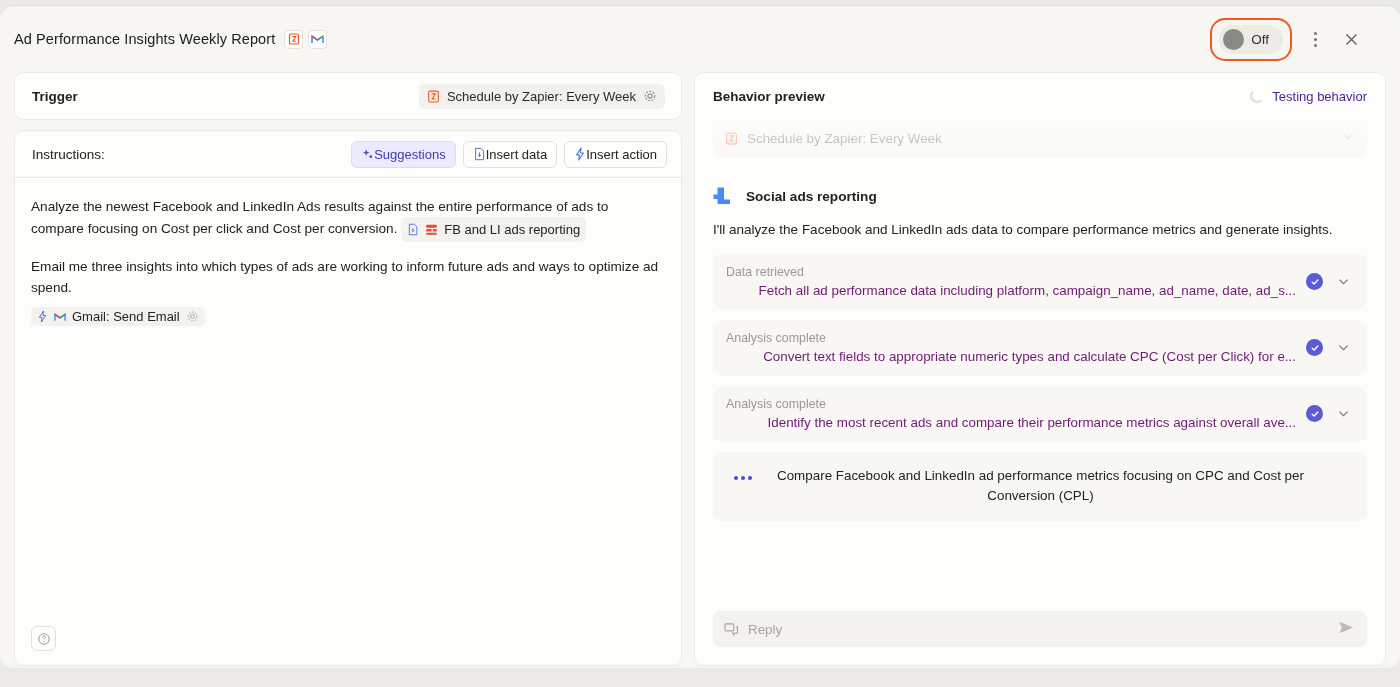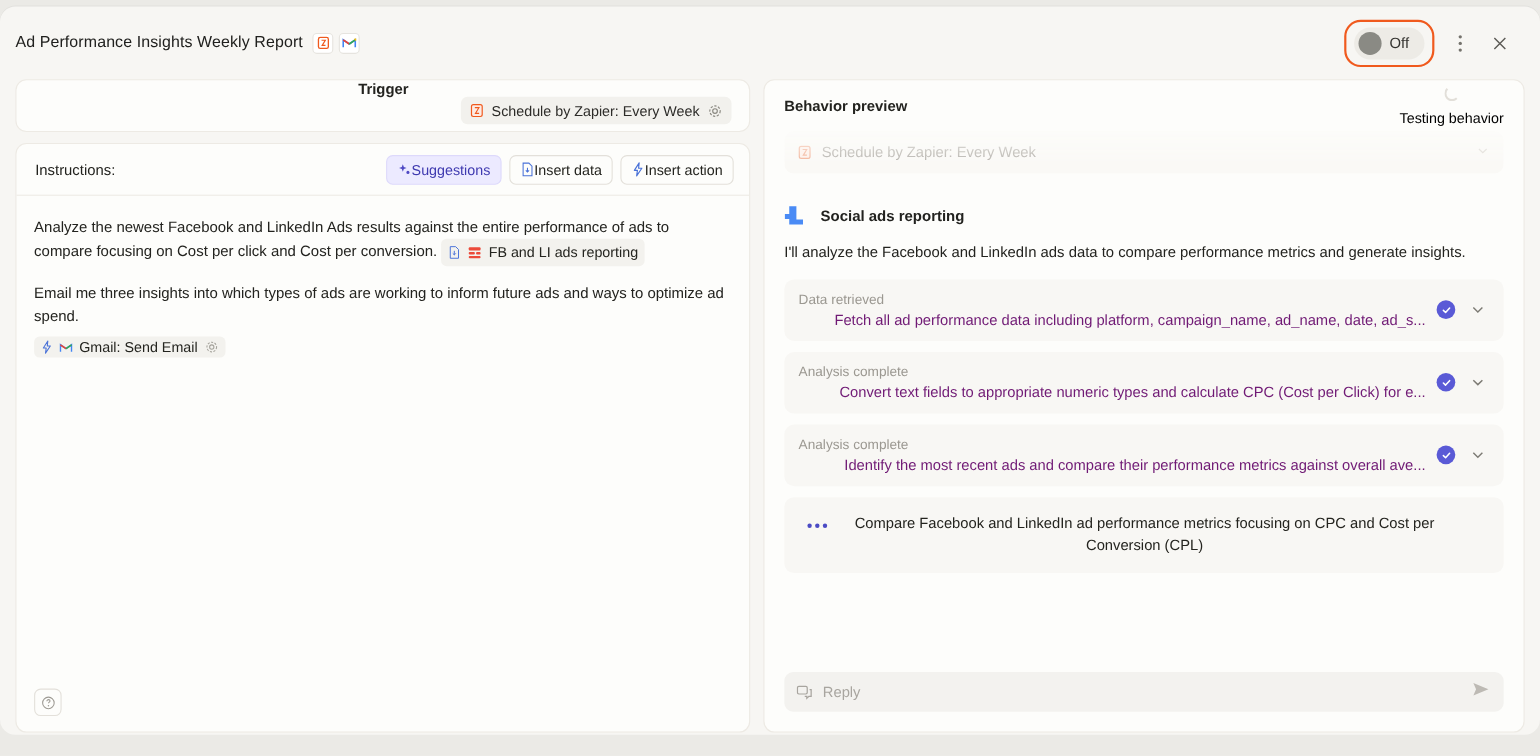--- a/index.html
+++ b/index.html
@@ -17,21 +17,21 @@
     background: #f7f6f3;
     border-radius: 14px;
     box-shadow: 0 -1px 0 rgba(0,0,0,0.04);
     overflow: hidden;
   }
 
   
   .hdr {
     height: 66px;
     display: flex; align-items: center;
-    padding: 0 22px 0 14px;
+    padding: 0 34px 0 14px;
     justify-content: space-between;
   }
   .hdr-title {
     font-size: 14.5px; color: #20201e; font-weight: 400;
     letter-spacing: .1px; white-space: nowrap;
   }
   .app-icons { display: flex; gap: 5px; margin-left: 9px; }
   .app-ico {
     width: 19px; height: 19px; border-radius: 4px;
     background: #fff; border: 1px solid #e6e4df;
@@ -73,21 +73,21 @@
     border: 1px solid #edeae4; border-radius: 10px;
     height: 594px; position: relative; overflow: hidden;
   }
 
   .card {
     background: #fdfdfb; border: 1px solid #edeae4;
     border-radius: 10px;
   }
   .trigger-card {
     height: 48px; display: flex; align-items: center;
-    padding: 0 16px 0 17px; margin-bottom: 10px; flex-direction: column;
+    padding: 0 16px 0 17px; margin-bottom: 10px;
   }
   .trigger-label { font-size: 13.5px; font-weight: bold; color: #23231f; }
   .chip {
     display: inline-flex; align-items: center; gap: 7px;
     background: #f2f1ed; border-radius: 6px;
     padding: 5px 8px; font-size: 13px; color: #2c2b28;
     white-space: nowrap;
   }
   .trigger-card .chip { margin-left: auto; }
 
@@ -126,21 +126,21 @@
   }
 
   
   .rp-head {
     height: 46px; display: flex; align-items: center;
     padding: 0 18px 0 18px;
   }
   .rp-title { font-size: 13.5px; font-weight: bold; color: #23231f; }
   .rp-status {
     margin-left: auto; display: flex; align-items: center; gap: 8px;
-    font-size: 13px; color: #000000; flex-direction: column;
+    font-size: 13px; color: #4c1d95;
   }
   .spinner {
     width: 14px; height: 14px; border-radius: 50%;
     border: 2px solid #e2dfd9; border-top-color: transparent;
     border-right-color: transparent;
   }
   .rp-scroll { padding: 0 18px; position: relative; }
   .faded-chip {
     display: flex; align-items: center; gap: 9px;
     background: #faf9f6; border-radius: 9px;

